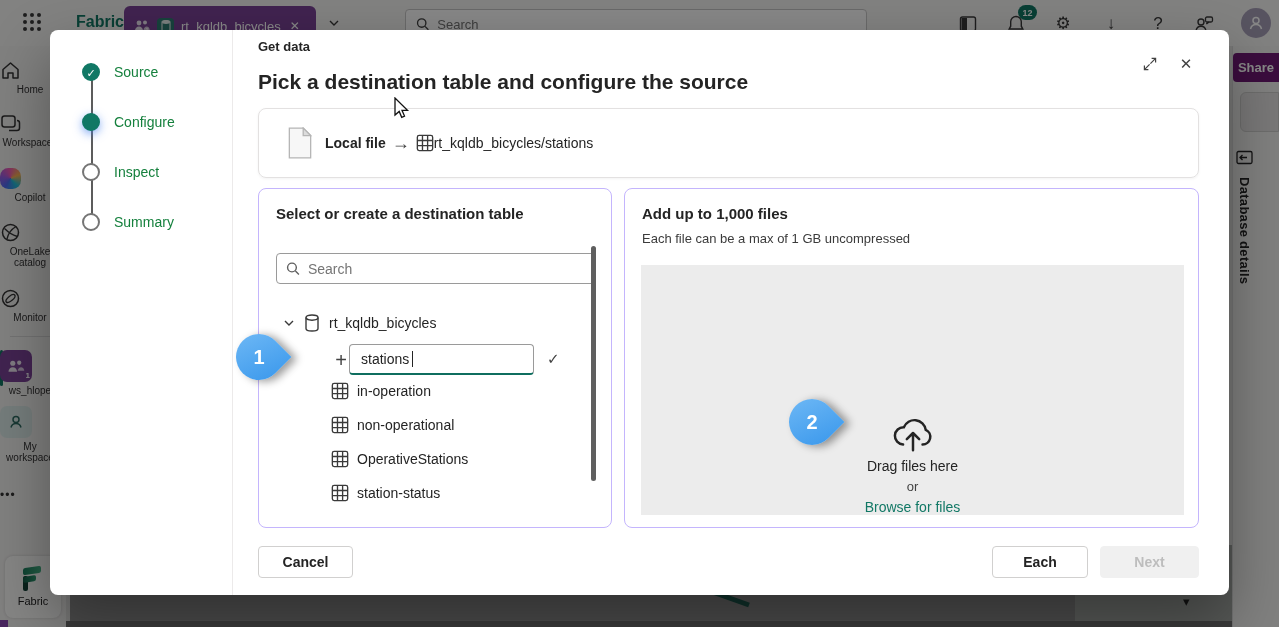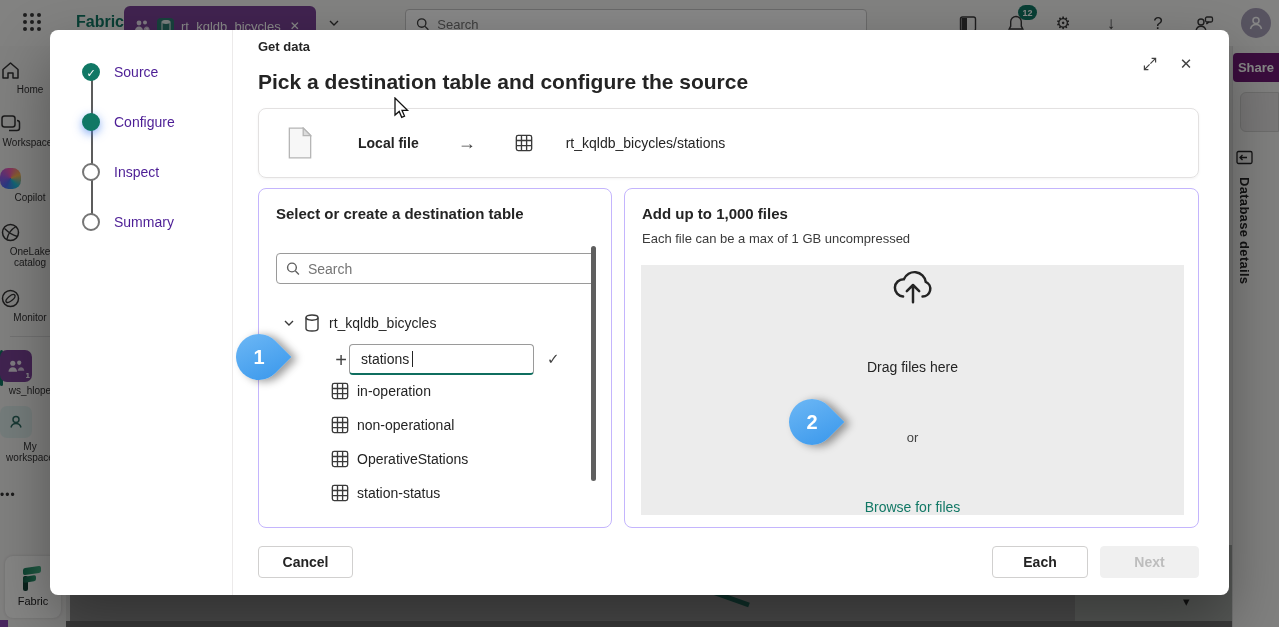--- a/index.html
+++ b/index.html
@@ -62,29 +62,29 @@
 
   
   .dialog { left:50px; top:30px; width:1179px; height:565px; background:#fff; border-radius:8px;
             box-shadow:0 25px 60px rgba(0,0,0,.35); z-index:10; }
   .steps-rail { position:absolute; left:0; top:0; width:183px; height:100%; border-right:1px solid #eceaea; border-radius:8px 0 0 8px; }
   .steps-line { position:absolute; left:41px; top:42px; width:2px; height:150px; background:#5c5c5c; }
   .step { position:absolute; left:32px; display:flex; align-items:center; gap:14px; height:20px; }
   .step-dot { width:18px; height:18px; border-radius:50%; background:#fff; border:2px solid #757575; flex:0 0 auto; }
   .step-dot.done { background:#117865; border-color:#117865; color:#fff; font-size:11px; line-height:16px; text-align:center; }
   .step-dot.current { background:#117865; border-color:#117865; box-shadow:0 3px 10px rgba(70,130,240,.65); }
-  .step-label { font-size:14px; color:#4c1d95; }
+  .step-label { font-size:14px; color:#15803d; }
 
   .dlg-eyebrow { position:absolute; left:208px; top:9px; font-size:13px; font-weight:700; }
   .dlg-title { position:absolute; left:208px; top:40px; font-size:21px; font-weight:700; }
   .dlg-actions { position:absolute; left:1090px; top:24px; display:flex; gap:16px; color:#424242; }
   .dlg-actions .act { width:20px; height:20px; display:flex; align-items:center; justify-content:center; cursor:pointer; font-size:15px; }
 
   .source-card { position:absolute; left:208px; top:78px; width:941px; height:70px; border:1px solid #e3e1e1; border-radius:8px;
-                 box-shadow:0 1px 3px rgba(0,0,0,.05); display:flex; align-items:center; padding-left:28px; gap:33px; }
+                 box-shadow:0 1px 3px rgba(0,0,0,.05); display:flex; align-items:center; padding-left:28px; gap:0; }
   .src-label { font-size:14px; font-weight:700; margin-left:12px; }
   .src-arrow { font-size:18px; color:#424242; margin:0 6px; }
   .src-dest { font-size:14px; }
 
   .panel { position:absolute; top:158px; height:340px; border:1px solid #c4b5fd; border-radius:8px; background:#fff; }
   .panel-left { left:208px; width:354px; }
   .panel-right { left:574px; width:575px; }
   .panel-title { position:absolute; left:17px; top:16px; font-size:15px; font-weight:700; }
   .panel-sub { position:absolute; left:17px; top:42px; font-size:13px; color:#3b3b3b; }
 
@@ -95,21 +95,21 @@
 
   .tree-row { position:absolute; display:flex; align-items:center; gap:8px; font-size:14px; cursor:pointer; }
   .tree-ico { width:18px; height:18px; color:#3a3a3a; flex:0 0 auto; display:flex; align-items:center; justify-content:center; }
   .newtbl-input { position:absolute; left:90px; top:155px; width:185px; height:31px; border:1px solid #9a9a9a; border-bottom:2px solid #0f6e5f;
                   border-radius:4px; display:flex; align-items:center; padding:0 11px; font-size:14px; background:#fff; cursor:text; }
   .caret-blink { width:1px; height:16px; background:#242424; margin-left:3px; }
   .plus-glyph { position:absolute; left:72px; top:160px; font-size:20px; font-weight:300; color:#424242; width:20px; text-align:center; cursor:pointer; }
   .confirm-glyph { position:absolute; left:288px; top:161px; font-size:15px; color:#424242; cursor:pointer; }
 
   .dropzone { position:absolute; left:16px; top:76px; width:543px; height:250px; background:#ececec;
-              display:flex; flex-direction:column; align-items:center; justify-content:space-between; }
+              display:flex; flex-direction:column; align-items:center; justify-content:flex-end; gap:5px; }
   .dz-drag { font-size:14px; color:#242424; }
   .dz-or { font-size:13px; color:#424242; }
   .dz-browse { font-size:14px; color:#117865; cursor:pointer; }
 
   .btn { position:absolute; top:516px; height:32px; background:#fff; border:1px solid #d1d0cf; border-radius:4px;
          font-size:14px; font-weight:600; color:#242424; cursor:pointer; font-family:inherit; }
   .btn-cancel { left:208px; width:95px; }
   .btn-back { left:942px; width:96px; }
   .btn-next { left:1050px; width:99px; background:#f0f0f0; border-color:#f0f0f0; color:#bdbdbd; cursor:default; }
 

